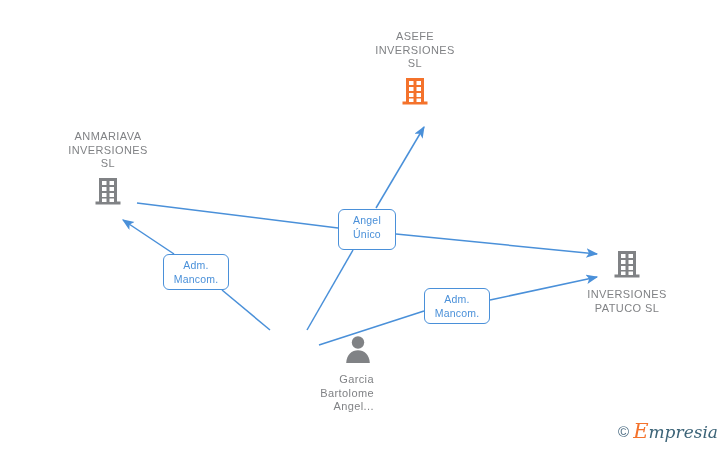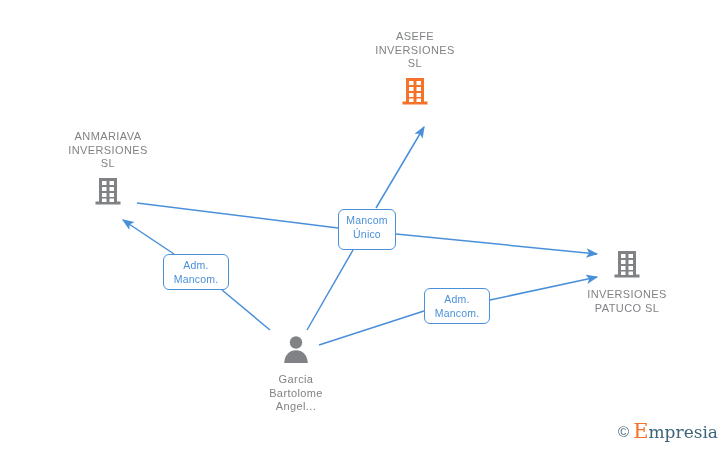--- a/index.html
+++ b/index.html
@@ -67,20 +67,21 @@
     align-items: center;
     gap: 4px;
   }
   #watermark .copy {
     font-size: 15px;
     color: #4a6b82;
     line-height: 1;
   }
   #watermark .brand {
     font-family: "DejaVu Serif", serif;
+    font-style: italic;
     font-size: 17px;
     color: #3c6478;
     line-height: 1;
     text-align: center;
   }
   #watermark .brand .cap {
     color: #f4722b;
     font-size: 21px;
   }
 </style>
@@ -165,33 +166,33 @@
         <rect x="10" y="18" width="4.5" height="4" fill="#ffffff"></rect>
         <rect x="17.5" y="18" width="4.5" height="4" fill="#ffffff"></rect>
         <rect x="10" y="23.5" width="4.5" height="3.5" fill="#ffffff"></rect>
         <rect x="17.5" y="23.5" width="4.5" height="3.5" fill="#ffffff"></rect>
       </svg>
     </span>
     <div class="caption">INVERSIONES
 PATUCO  SL</div>
   </div>
 
-  <div class="node label-below" style="left:226px; top:333px;">
+  <div class="node label-below" style="left:234px; top:333px;text-align:right;">
     <span class="icon">
       <svg width="32" height="32" viewBox="0 0 32 32" xmlns="http://www.w3.org/2000/svg">
         <circle cx="16" cy="9.5" r="6.2" fill="#808285"></circle>
         <path d="M4.2 30 C4.6 21.4 9.8 17.2 16 17.2 C22.2 17.2 27.4 21.4 27.8 30 Z" fill="#808285"></path>
       </svg>
     </span>
     <div class="caption">Garcia
 Bartolome
 Angel...</div>
   </div>
 
-  <div class="edge-label" style="left:338px; top:209px; width:58px; height:41px;">Mancom
+  <div class="edge-label" style="left:338px; top:209px; width:58px; height:41px;">Angel
 Único</div>
 
   <div class="edge-label" style="left:163px; top:254px; width:66px; height:36px;">Adm.
 Mancom.</div>
 
   <div class="edge-label" style="left:424px; top:288px; width:66px; height:36px;">Adm.
 Mancom.</div>
 
   <div id="watermark">
     <span class="copy">©</span>

